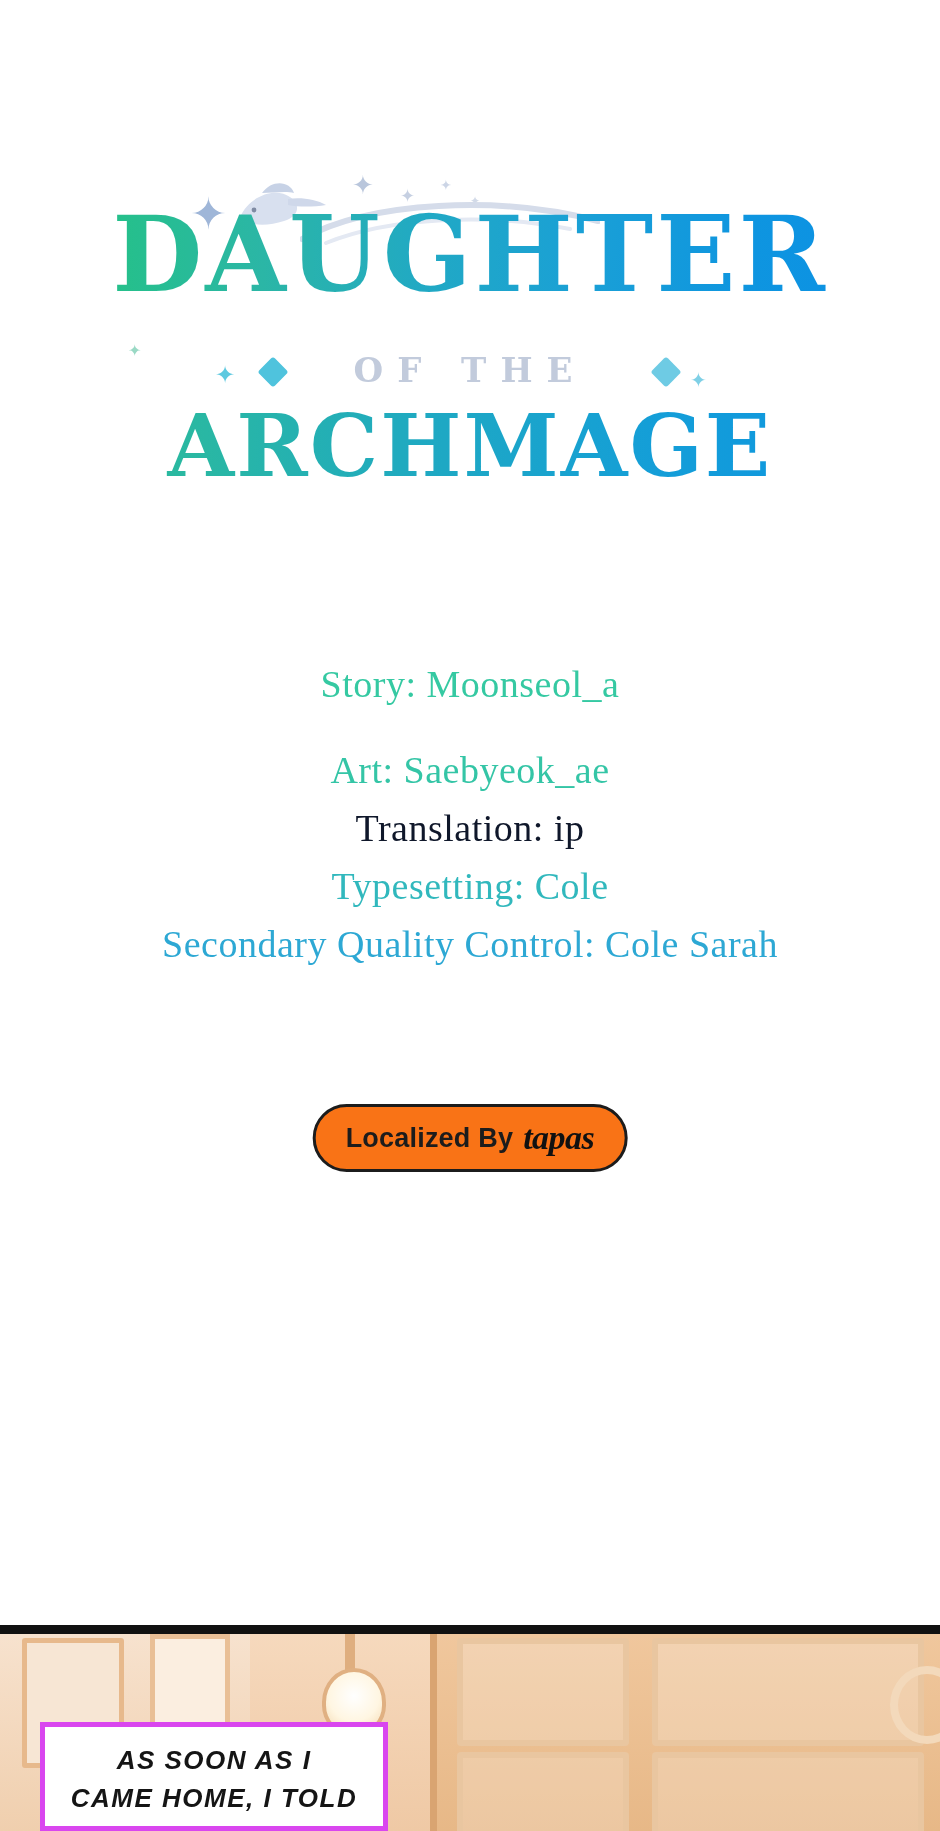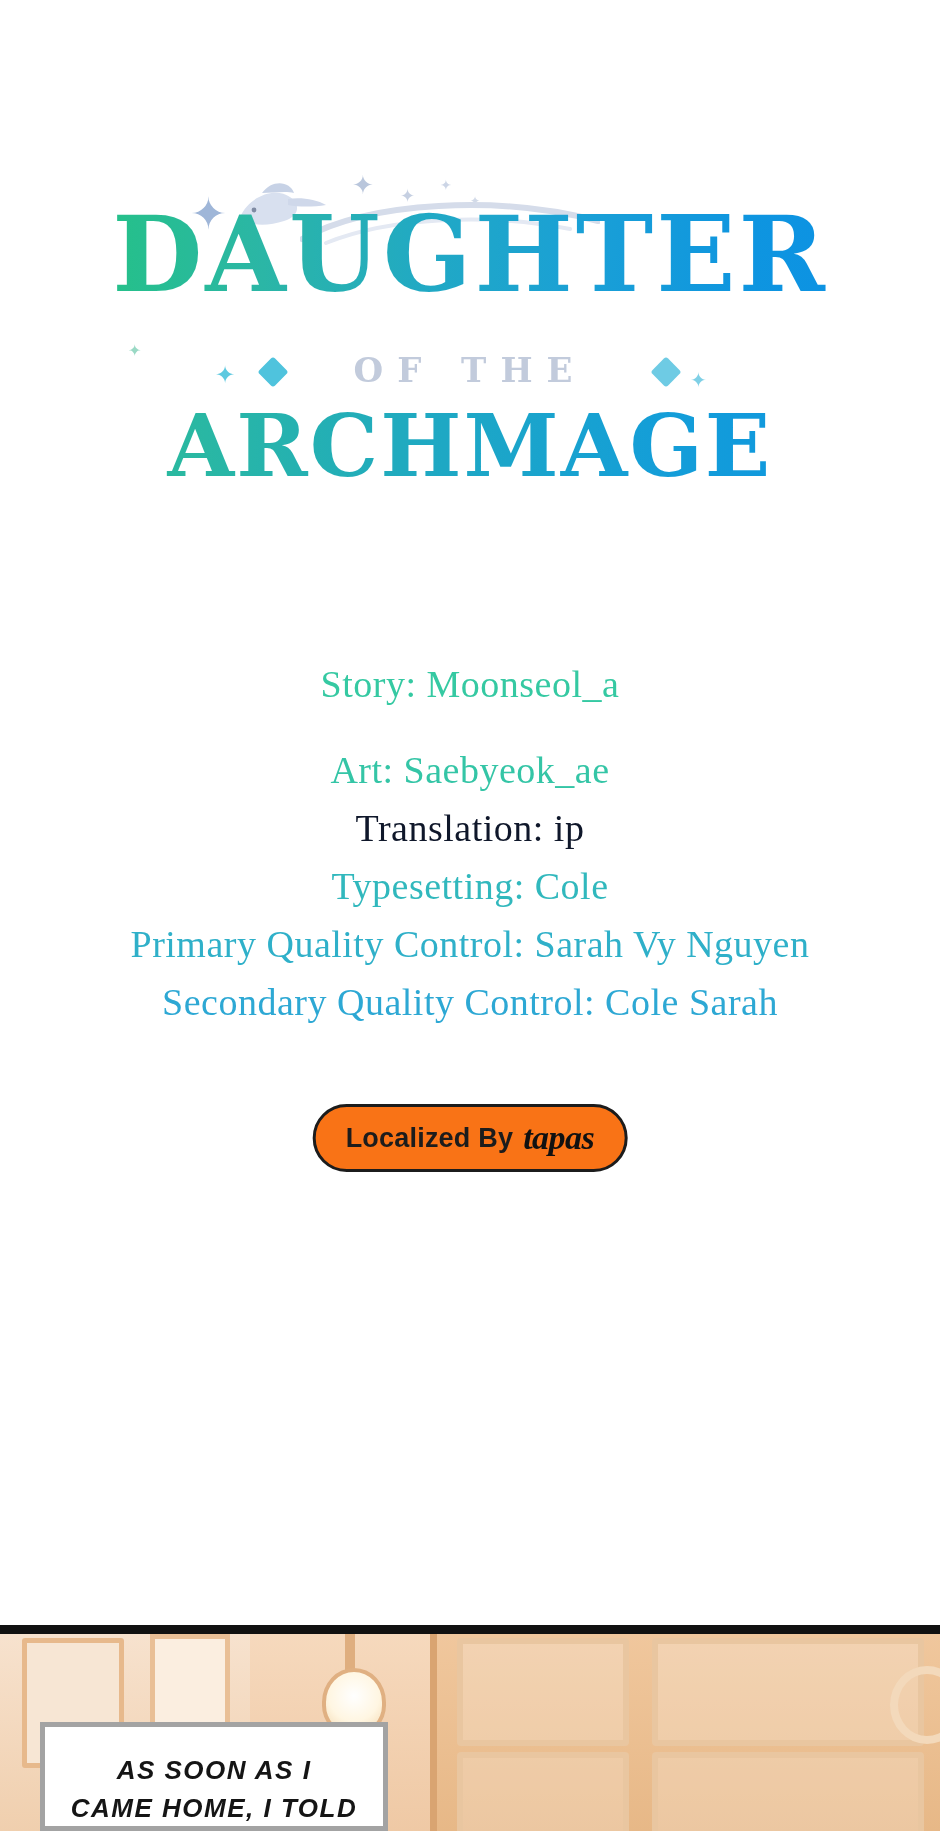--- a/index.html
+++ b/index.html
@@ -257,27 +257,27 @@
     background: transparent;
   }
 
   .speech-box {
     position: absolute;
     left: 40px;
     top: 1722px;
     width: 348px;
     height: 109px;
     background: #ffffff;
-    border: 5px solid #a3a3a3;
+    border: 5px solid #d946ef;
     box-sizing: border-box;
     display: flex;
     flex-direction: column;
     align-items: center;
     justify-content: flex-start;
-    padding-top: 24px;
+    padding-top: 14px;
     overflow: hidden;
   }
   .speech-text {
     font-family: "Liberation Sans", sans-serif;
     font-weight: 700;
     font-style: italic;
     font-size: 26px;
     line-height: 38px;
     color: #151515;
     letter-spacing: 1.5px;
@@ -320,21 +320,20 @@
     <div class="diamond right"></div>
 
     <div class="title-sub">ARCHMAGE</div>
   </div>
 
   <div class="credits">
     <div class="credit-line c0">Story: Moonseol_a</div>
     <div class="credit-line c1">Art: Saebyeok_ae</div>
     <div class="credit-line c2">Translation: ip</div>
     <div class="credit-line c3">Typesetting: Cole</div>
-    <div class="credit-line c4">Primary Quality Control: Sarah Vy Nguyen</div>
     <div class="credit-line c5">Secondary Quality Control: Cole Sarah</div>
   </div>
 
   <div class="pill">
     <span class="pill-label">Localized By</span>
     <span class="pill-brand">tapas</span>
   </div>
 
   <div class="panel-divider"></div>
   <div class="panel">

